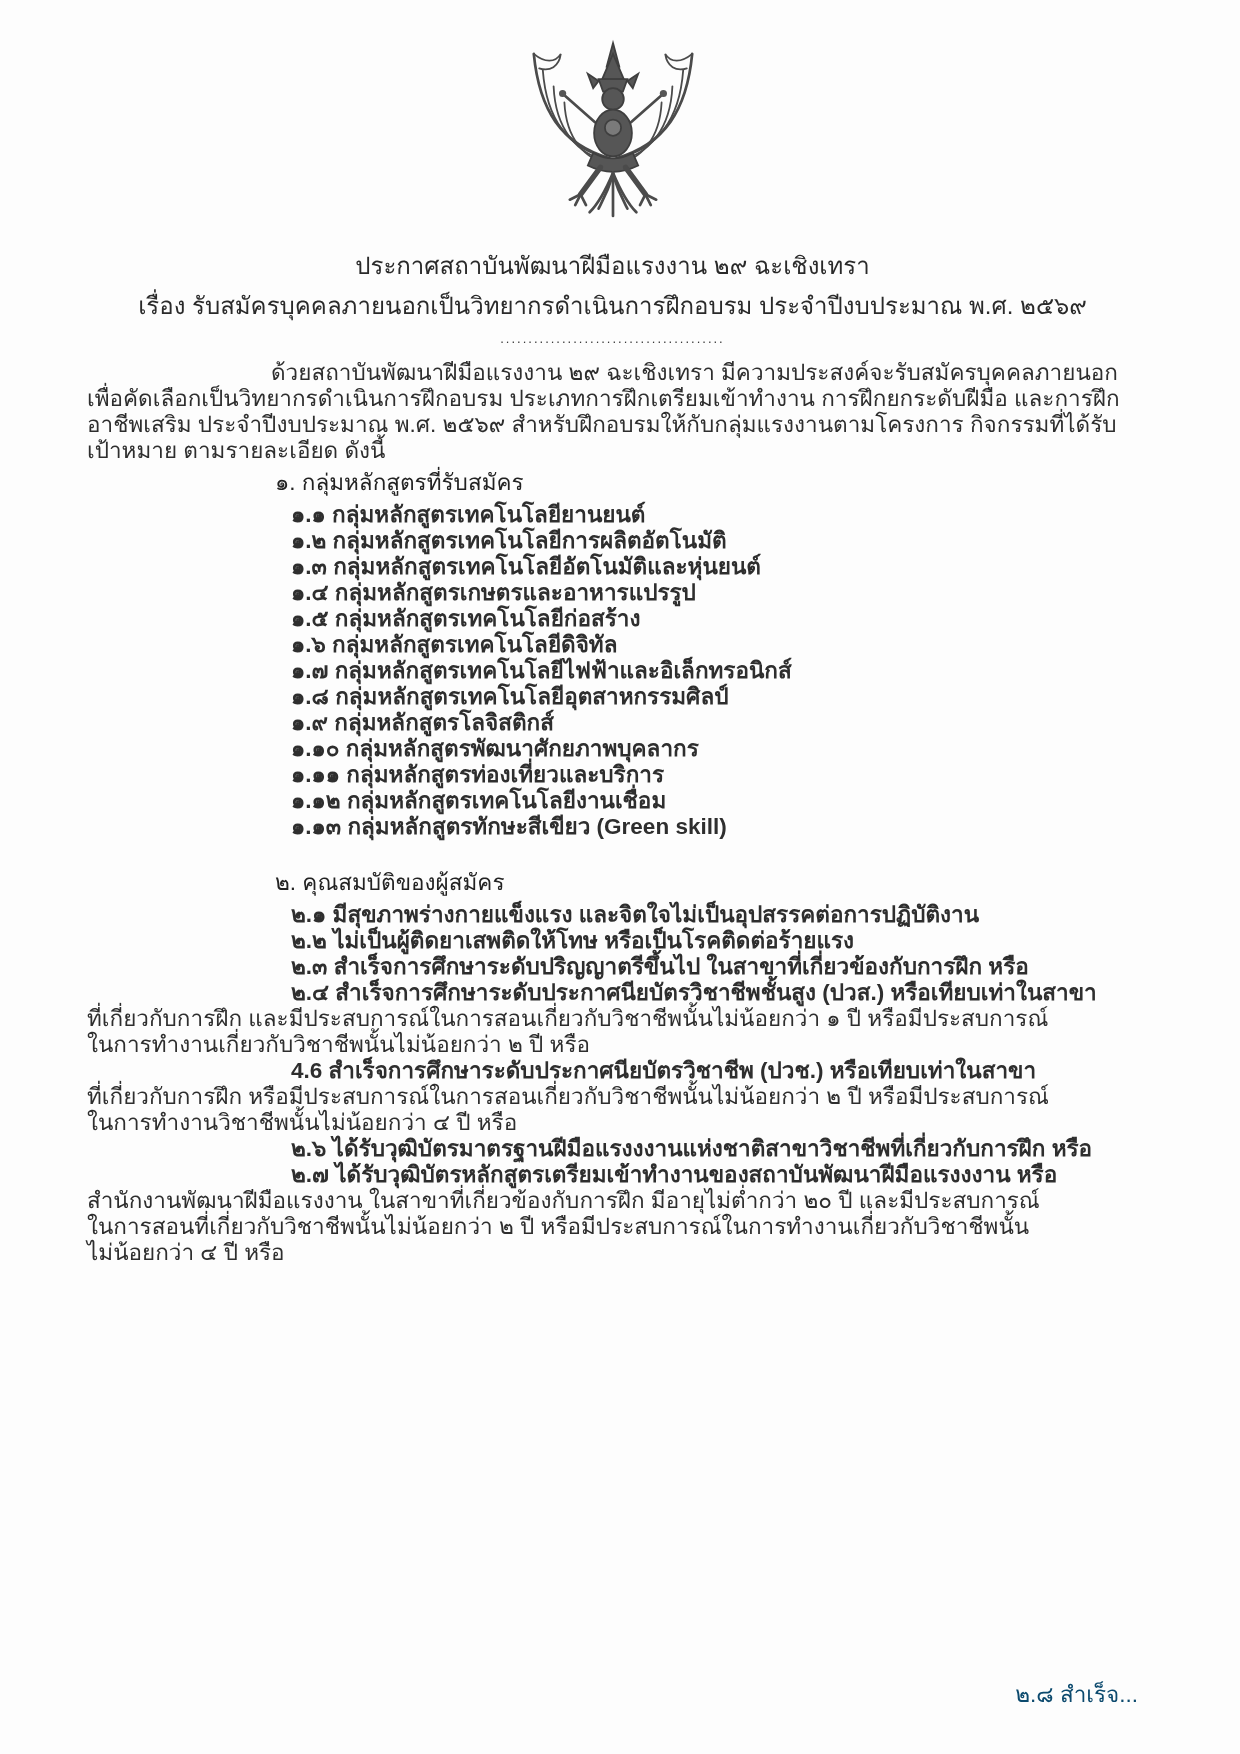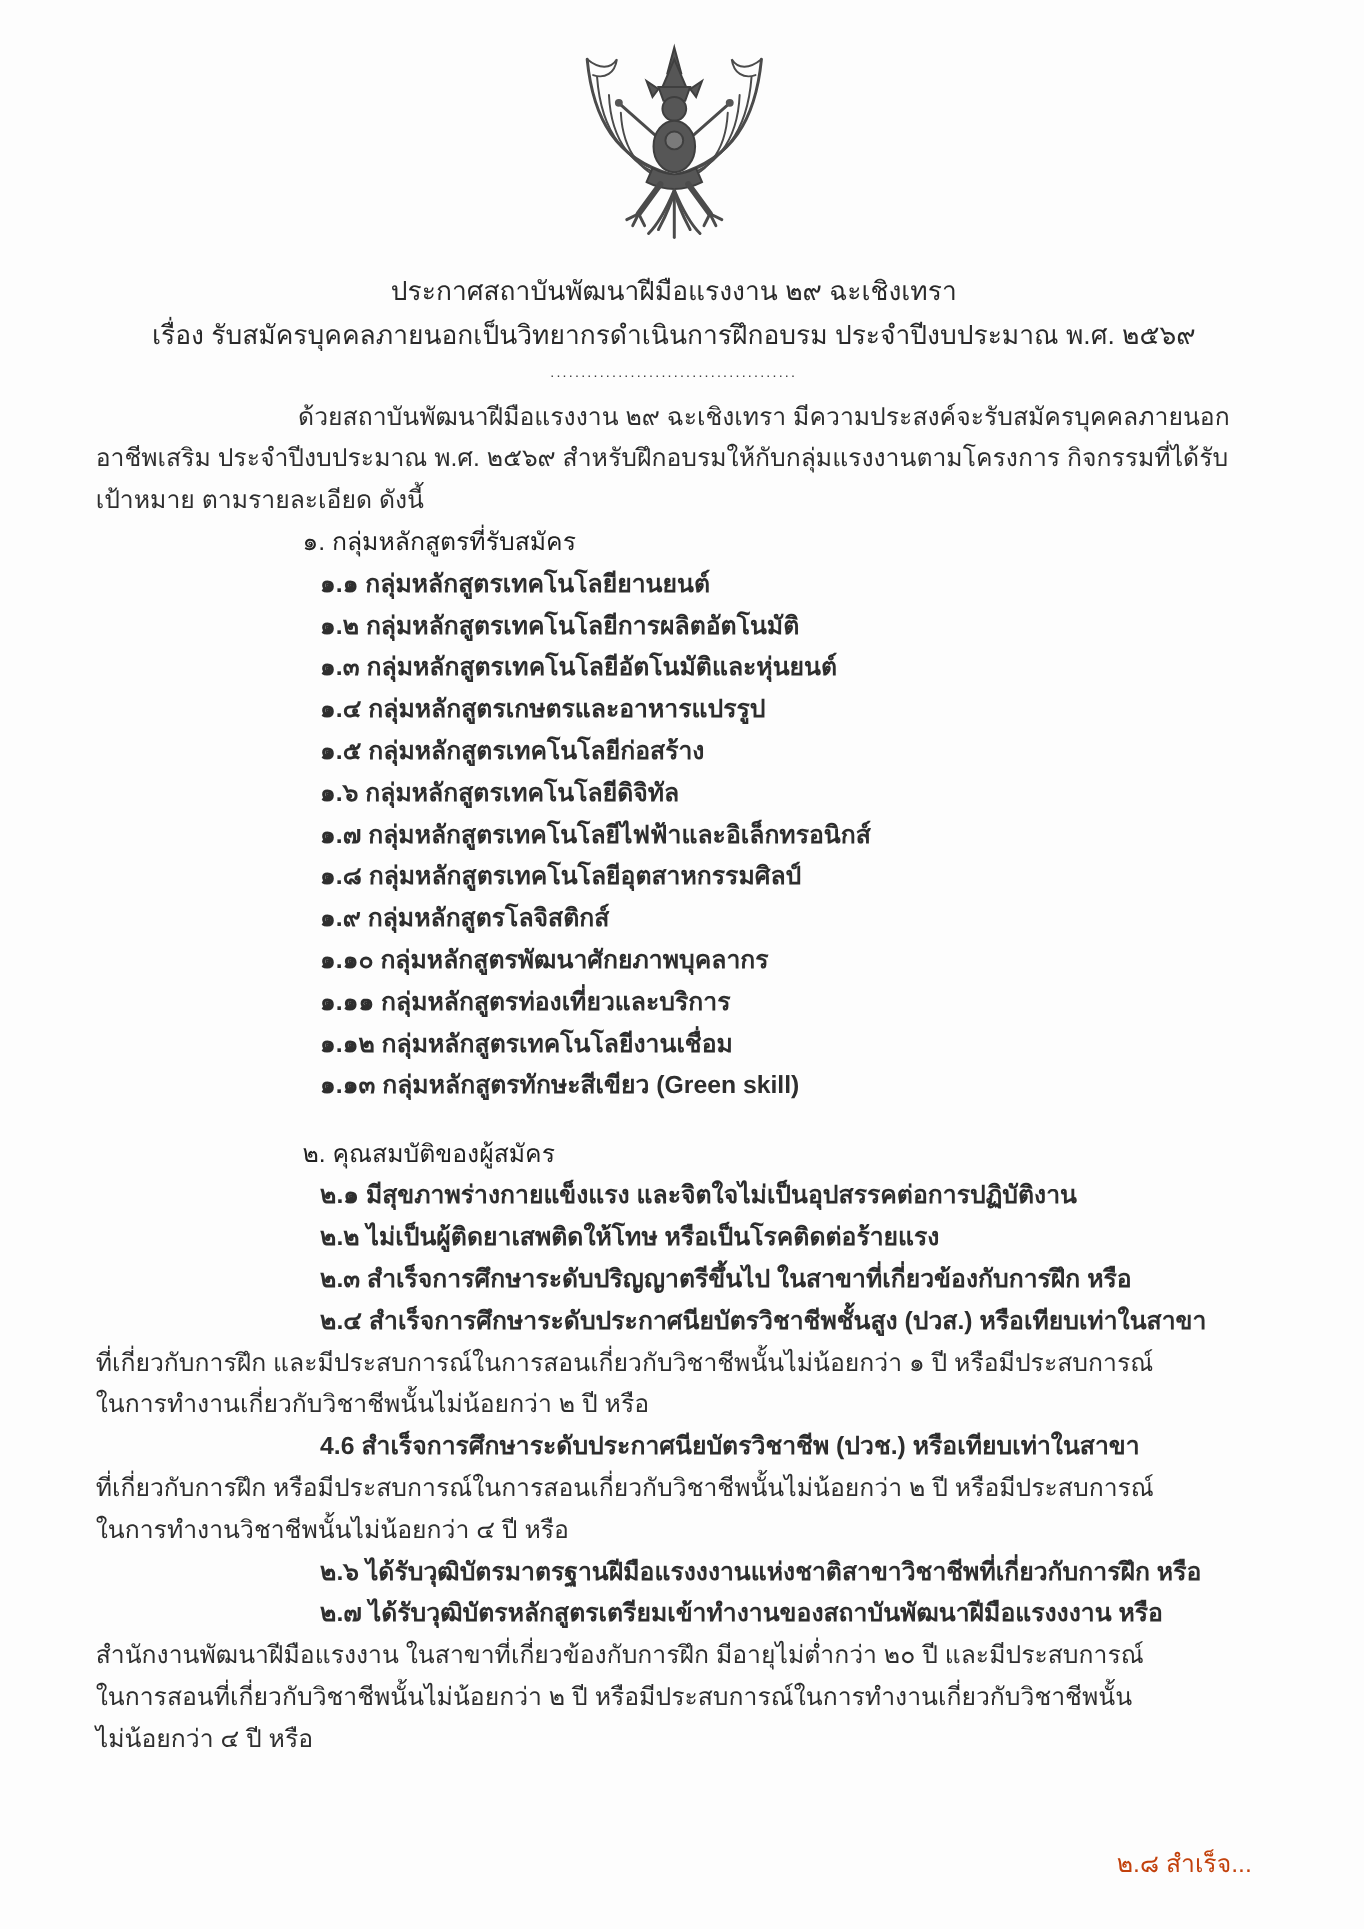--- a/index.html
+++ b/index.html
@@ -30,36 +30,36 @@
   }
   .divider {
     text-align: center;
     font-size: 13px;
     line-height: 18px;
     letter-spacing: 2px;
     color: #3a3a3a;
     margin-top: 4px;
   }
   .intro { margin-top: 12px; }
-  .line { line-height: 38px; }
+  .line { line-height: 26px; }
   .ind-first { padding-left: 184px; }   
   .heading {
     font-weight: normal;
     color: #222222;
     line-height: 38px;
     padding-left: 188px;
   }
   .heading.spaced { margin-top: 24px; }
   .item-line { padding-left: 204px; font-weight: bold; }   
   .footer-note {
     position: absolute;
     right: 102px;
     bottom: 42px;
     font-size: 22.5px;
-    color: #c2410c;
+    color: #0c4a6e;
   }
   svg .fillpart { fill: #565656; stroke: #3f3f3f; stroke-width: 2; }
   svg .strokepart { fill: none; stroke: #4b4b4b; stroke-width: 3; stroke-linecap: round; }
   svg .thin { stroke-width: 2; }
 </style>
 </head>
 <body>
 
 <div class="page">
 
@@ -122,20 +122,21 @@
   </div>
 
   <div class="title-block">
     <div class="title-line">ประกาศสถาบันพัฒนาฝีมือแรงงาน ๒๙ ฉะเชิงเทรา</div>
     <div class="title-line">เรื่อง รับสมัครบุคคลภายนอกเป็นวิทยากรดำเนินการฝึกอบรม ประจำปีงบประมาณ พ.ศ. ๒๕๖๙</div>
     <div class="divider">........................................</div>
   </div>
 
   <div class="intro">
     <div class="line ind-first">ด้วยสถาบันพัฒนาฝีมือแรงงาน ๒๙ ฉะเชิงเทรา มีความประสงค์จะรับสมัครบุคคลภายนอก</div>
+    <div class="line">เพื่อคัดเลือกเป็นวิทยากรดำเนินการฝึกอบรม ประเภทการฝึกเตรียมเข้าทำงาน การฝึกยกระดับฝีมือ และการฝึก</div>
     <div class="line">อาชีพเสริม ประจำปีงบประมาณ พ.ศ. ๒๕๖๙ สำหรับฝึกอบรมให้กับกลุ่มแรงงานตามโครงการ กิจกรรมที่ได้รับ</div>
     <div class="line">เป้าหมาย ตามรายละเอียด ดังนี้</div>
   </div>
 
   <div class="heading">๑. กลุ่มหลักสูตรที่รับสมัคร</div>
   <div>
     <div class="line item-line">๑.๑ กลุ่มหลักสูตรเทคโนโลยียานยนต์</div>
     <div class="line item-line">๑.๒ กลุ่มหลักสูตรเทคโนโลยีการผลิตอัตโนมัติ</div>
     <div class="line item-line">๑.๓ กลุ่มหลักสูตรเทคโนโลยีอัตโนมัติและหุ่นยนต์</div>
     <div class="line item-line">๑.๔ กลุ่มหลักสูตรเกษตรและอาหารแปรรูป</div>

